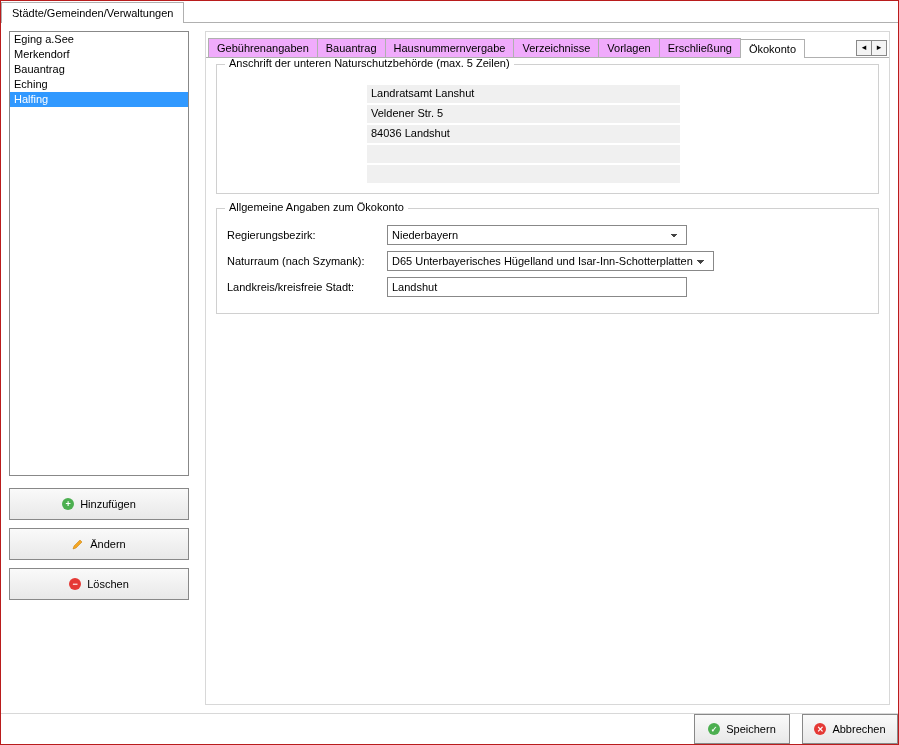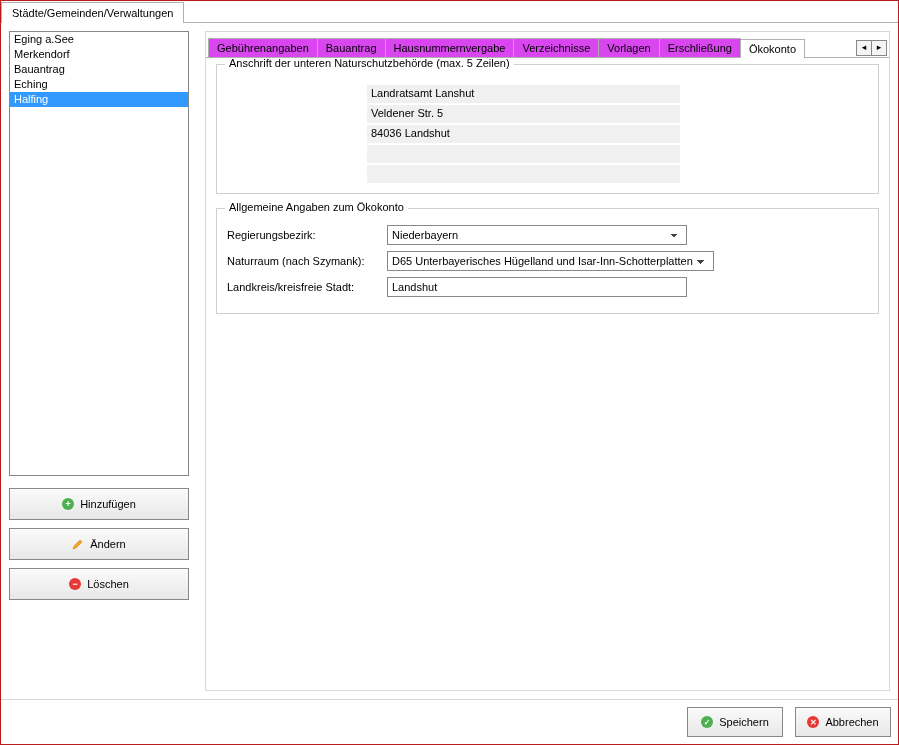--- a/index.html
+++ b/index.html
@@ -90,21 +90,21 @@
     border-bottom: 1px solid #b0b0b0;
     padding-top: 6px;
     padding-left: 2px;
     padding-right: 2px;
   }
   .inner-tab {
     padding: 3px 8px;
     border: 1px solid #b0b0b0;
     border-bottom: none;
     margin-right: -1px;
-    background: #d946ef;
+    background: #f0abfc;
   }
   .inner-tab.active {
     background: #fff;
     position: relative;
     top: 1px;
   }
   .tab-nav {
     display: flex;
     margin-left: auto;
     gap: 0;
@@ -172,21 +172,21 @@
   .select {
     appearance: none;
     background-image: linear-gradient(45deg, transparent 50%, #444 50%), linear-gradient(135deg, #444 50%, transparent 50%);
     background-position: calc(100% - 12px) 8px, calc(100% - 8px) 8px;
     background-size: 4px 4px, 4px 4px;
     background-repeat: no-repeat;
     padding-right: 20px;
   }
   .footer {
     border-top: 1px solid #d8d8d8;
-    padding: 7px;
+    padding: 0;
     display: flex;
     justify-content: flex-end;
     gap: 12px;
   }
   .footer .btn {
     width: 96px;
     height: 30px;
   }
   .icon-circle {
     width: 12px; height: 12px; border-radius: 50%;

